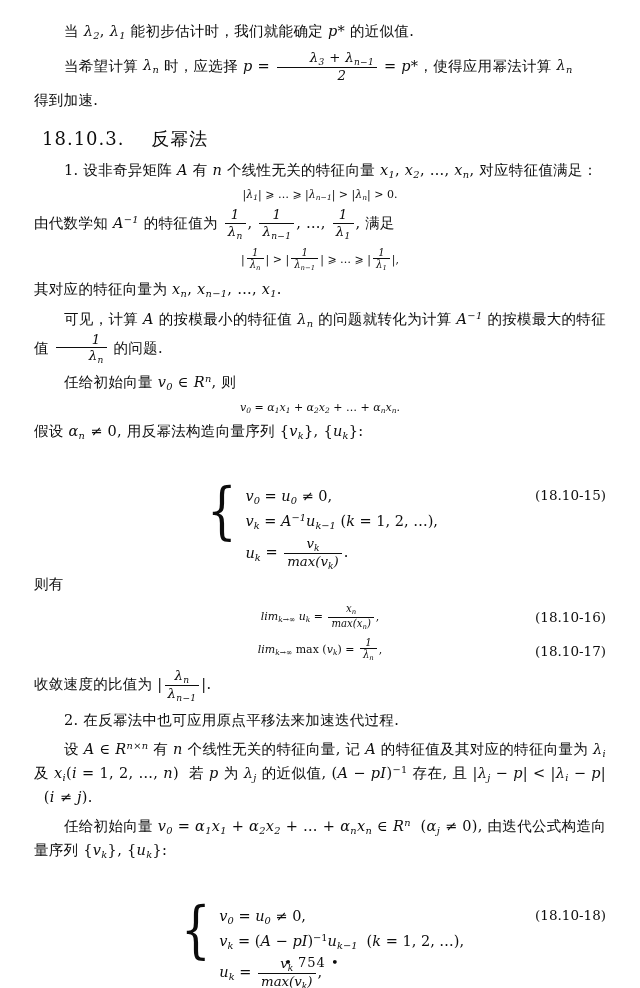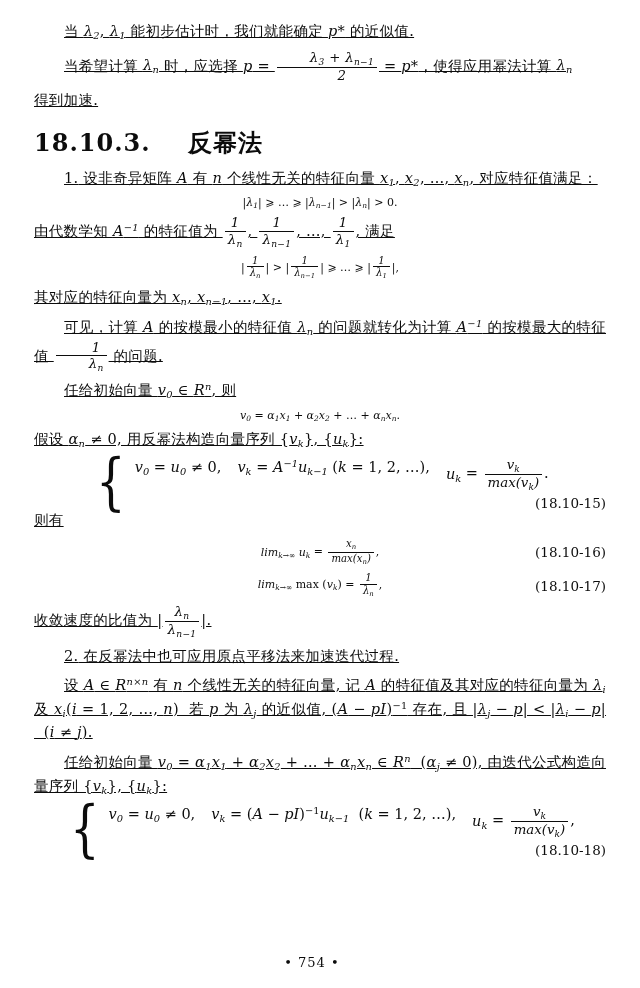--- a/index.html
+++ b/index.html
@@ -31,30 +31,28 @@
   }
   p, div.line {
     margin: 0;
     font-size: 14.5px;
     line-height: 1.62;
     letter-spacing: 0.3px;
   }
   .para {
     margin-bottom: 6px;
     text-align: justify;
-    text-decoration: underline;
   }
   .indent {
     text-indent: 30px;
   }
   .heading {
-    font-size: 24px;
-    margin: 14px 0 8px 0;
+    font-size: 18px;
+    margin: 14px 0 8px 8px;
     letter-spacing: 1px;
-    font-weight: bold;
   }
   .math {
     font-family: "DejaVu Serif", serif;
     font-style: italic;
   }
   .centered {
     text-align: center;
     margin: 5px 0 5px 0;
     font-size: 11px;
   }
@@ -102,24 +100,25 @@
     line-height: 0.8;
     font-weight: 300;
     display: flex;
     align-items: center;
     margin-right: 4px;
     font-family: "DejaVu Serif", serif;
     transform: scaleX(0.75);
   }
   .brace-lines {
     display: flex;
-    flex-direction: row;
+    flex-direction: column;
     justify-content: center;
-    gap: 16px;
+    gap: 3px;
     font-size: 14.5px;
+    margin-top: 37px;
   }
   .brace-lines > div {
     line-height: 1.45;
     white-space: nowrap;
   }
   .eqwrap {
     position: relative;
     width: 100%;
   }
   .folio {

